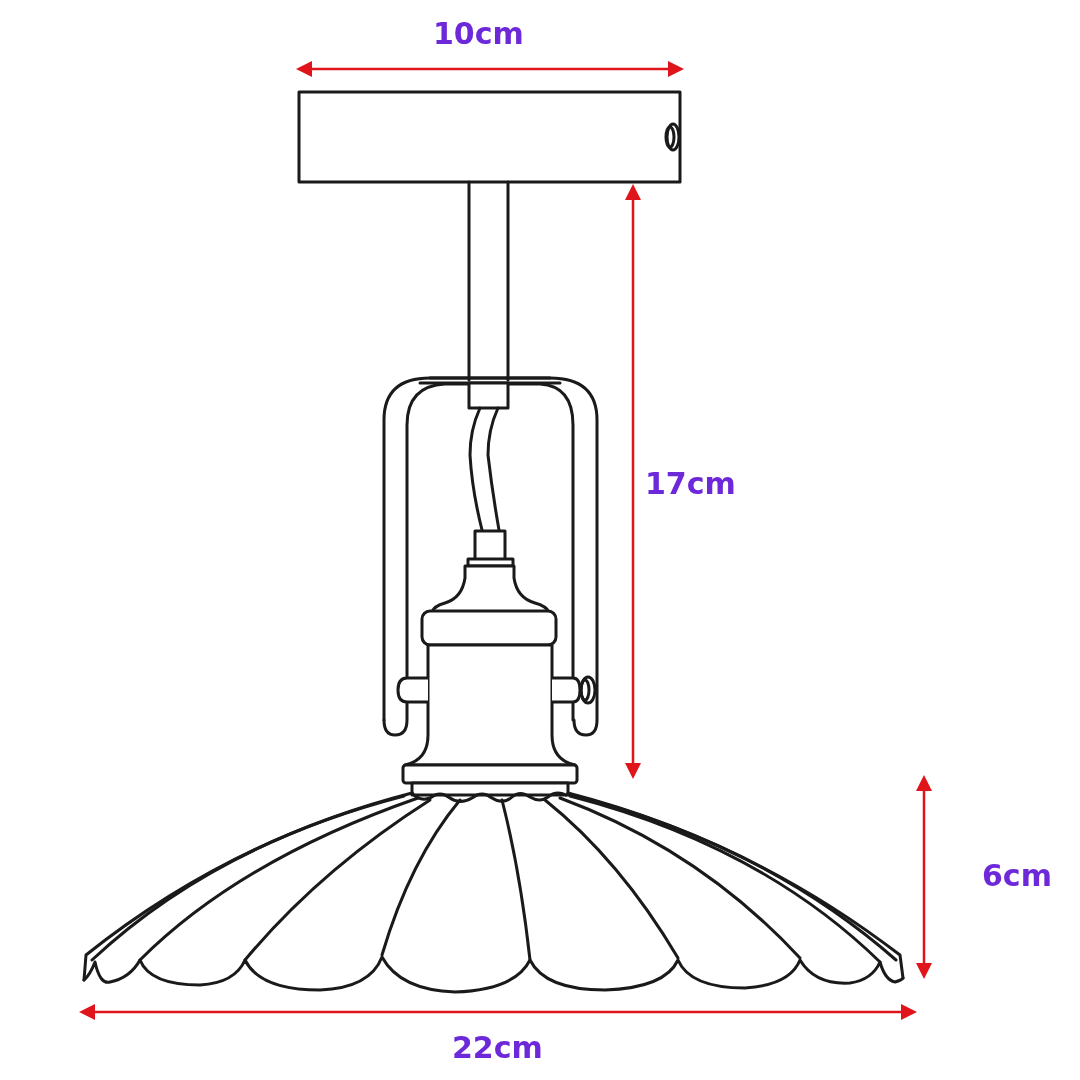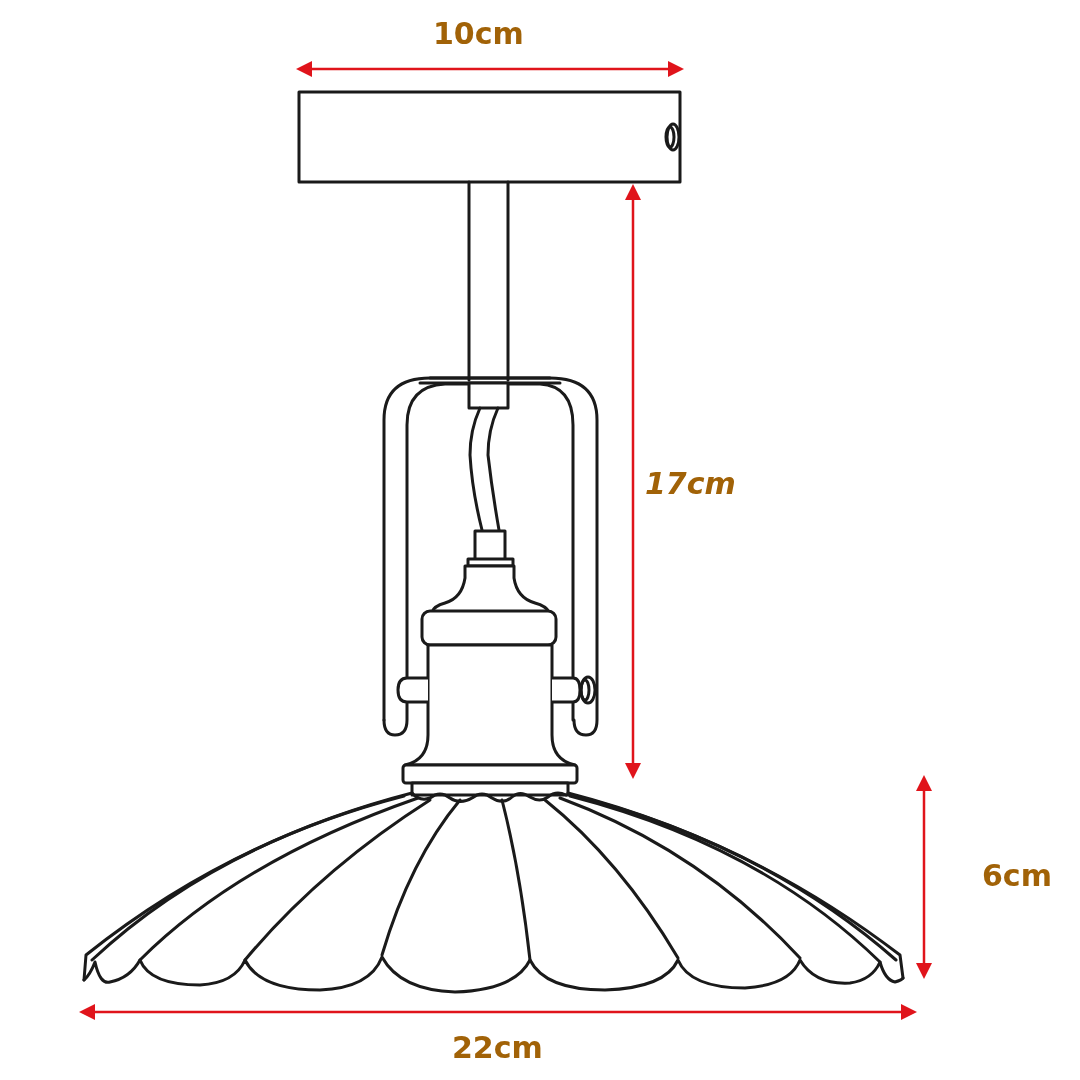--- a/index.html
+++ b/index.html
@@ -1,18 +1,18 @@
 <!DOCTYPE html>
 <html><head>
   <meta charset="utf-8">
   <style>
     html, body { margin: 0; padding: 0; background: #ffffff; }
     body { width: 1080px; height: 1080px; position: relative; overflow: hidden; }
     #canvas { position: absolute; left: 0; top: 0; width: 1080px; height: 1080px; }
-    .lbl { position: absolute; font-family: "DejaVu Sans", sans-serif; font-weight: bold; font-size: 30px; color: #a16207; white-space: nowrap; letter-spacing: 0px; }
+    .lbl { position: absolute; font-family: "DejaVu Sans", sans-serif; font-weight: bold; font-size: 30px; color: #6d28d9; white-space: nowrap; letter-spacing: 0px; }
     .ln { fill: none; stroke: #1a1a1a; stroke-width: 3; stroke-linejoin: round; stroke-linecap: round; }
     .lnf { fill: #ffffff; stroke: #1a1a1a; stroke-width: 3; stroke-linejoin: round; }
     .dim { stroke: #e0141b; stroke-width: 2.5; fill: none; }
     .arr { fill: #e0141b; }
   </style>
 </head>
 <body>
 
 <svg id="canvas" viewBox="0 0 1080 1080" xmlns="http://www.w3.org/2000/svg">
 
@@ -103,15 +103,15 @@
   </g>
 
   <g>
     <line class="dim" x1="90" y1="1012" x2="906" y2="1012"></line>
     <polygon class="arr" points="79,1012 95,1004 95,1020"></polygon>
     <polygon class="arr" points="917,1012 901,1004 901,1020"></polygon>
   </g>
 </svg>
 
 <div class="lbl" style="left:433px; top:16px;">10cm</div>
-<div class="lbl" style="left:645px; top:466px;font-style:italic;">17cm</div>
+<div class="lbl" style="left:645px; top:466px;">17cm</div>
 <div class="lbl" style="left:982px; top:858px;">6cm</div>
 <div class="lbl" style="left:452px; top:1030px;">22cm</div>
 
 </body></html>

